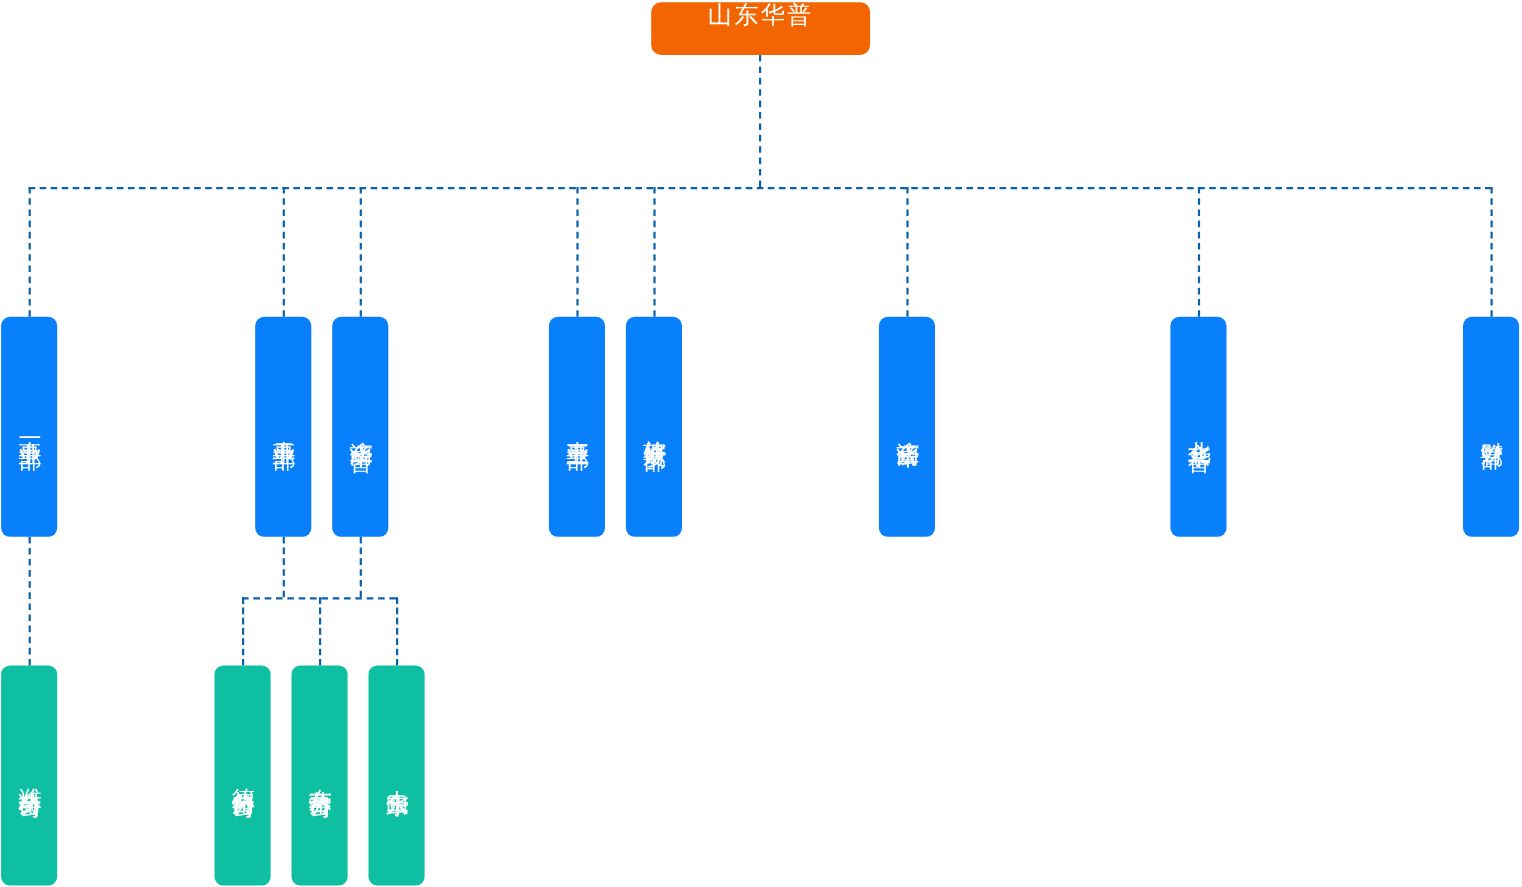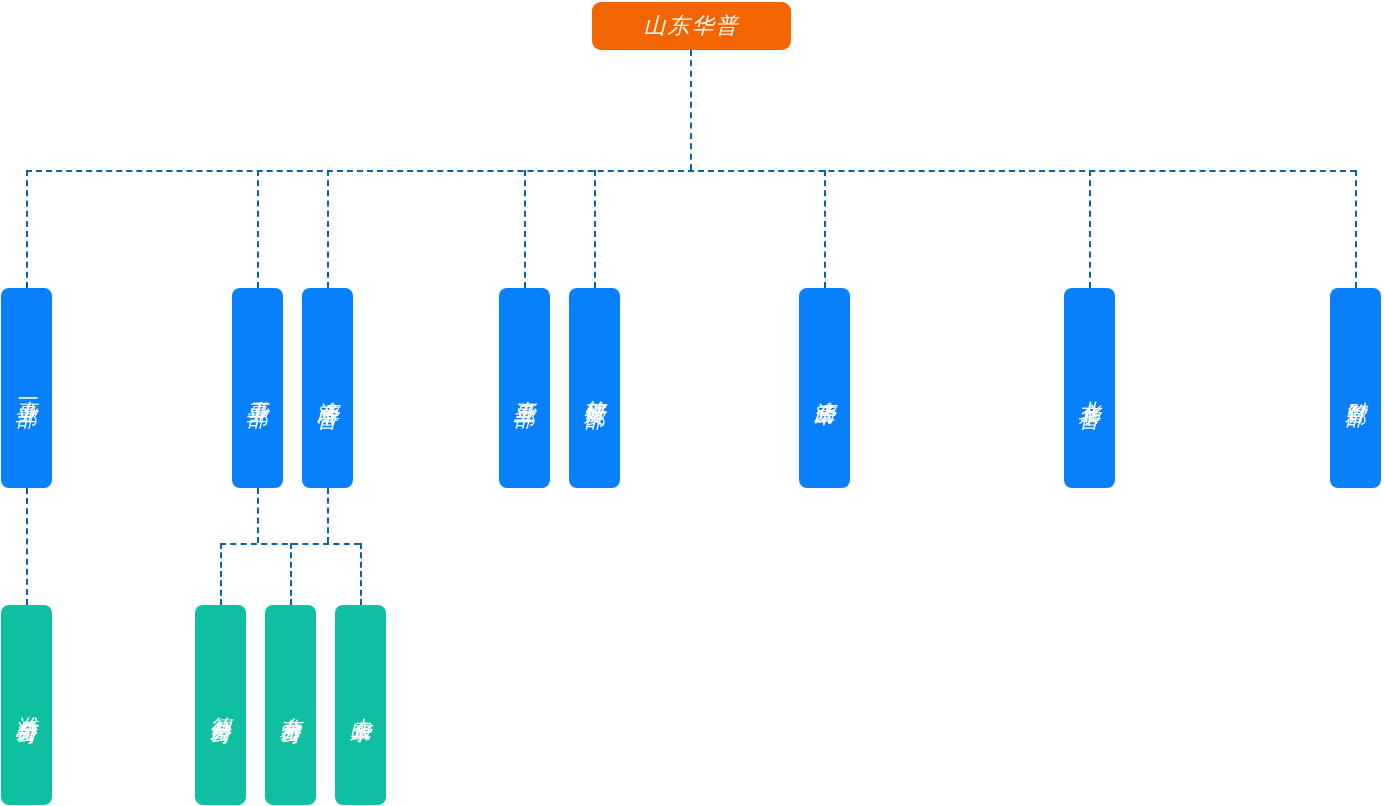--- a/index.html
+++ b/index.html
@@ -18,26 +18,24 @@
     overflow: hidden;
   }
 
   
   .node {
     position: absolute;
     box-sizing: border-box;
     border-radius: 8px;
     color: #ffffff;
     display: flex;
-    align-items: center;
     justify-content: center;
     line-height: 1.12;
     letter-spacing: 1px;
     user-select: none;
-    font-style: italic;
   }
   .node .node-label {
     display: block;
     text-align: center;
   }
 
   
   .node.root {
     background: #f26500;
     border-radius: 9px;

